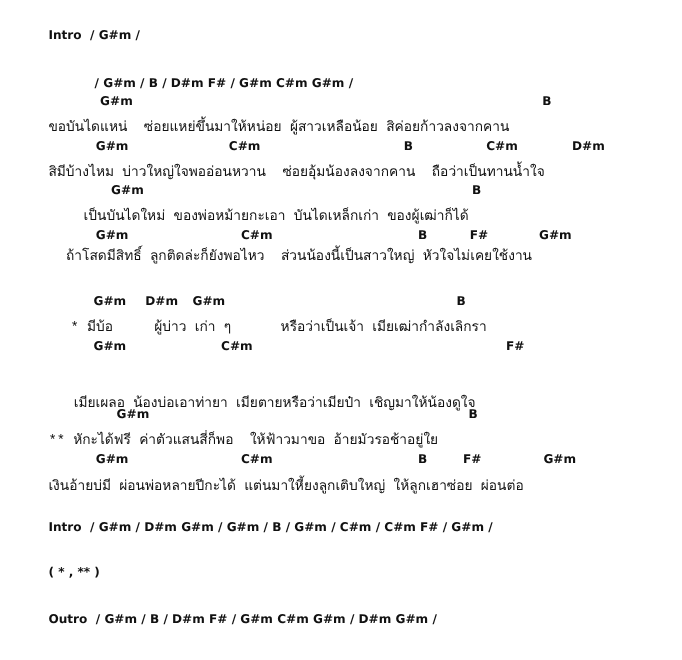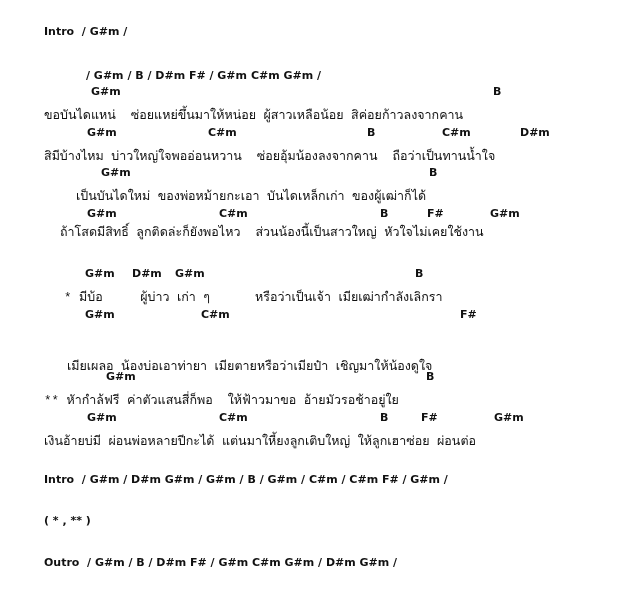--- a/index.html
+++ b/index.html
@@ -40,20 +40,20 @@
     <div class="chord" style="left: 132px; top: 267px;">D#m</div>
     <div class="chord" style="left: 175px; top: 267px;">G#m</div>
     <div class="chord" style="left: 415px; top: 267px;">B</div>
     <div class="lyric" style="left: 64px; top: 287px;">* มีบ้อ     ผู้บ่าว เก่า ๆ      หรือว่าเป็นเจ้า เมียเฒ่ากำลังเลิกรา</div>
     <div class="chord" style="left: 85px; top: 307.6px;">G#m</div>
     <div class="chord" style="left: 201px; top: 307.6px;">C#m</div>
     <div class="chord" style="left: 460px; top: 307.6px;">F#</div>
     <div class="lyric" style="left: 67px; top: 327.6px; margin-top: 28px;">เมียเผลอ น้องบ่อเอาท่ายา เมียตายหรือว่าเมียป๋า เชิญมาให้น้องดูใจ</div>
     <div class="chord" style="left: 106px; top: 370px;">G#m</div>
     <div class="chord" style="left: 426px; top: 370px;">B</div>
-    <div class="lyric" style="left: 44px; top: 390px;">** หัากำล้ฟรี ค่าตัวแสนสี่ก็พอ  ให้ฟ้าวมาขอ อ้ายมัวรอช้าอยู่ใย</div>
+    <div class="lyric" style="left: 44px; top: 390px;">** หักะได้ฟรี ค่าตัวแสนสี่ก็พอ  ให้ฟ้าวมาขอ อ้ายมัวรอช้าอยู่ใย</div>
     <div class="chord" style="left: 87px; top: 410.6px;">G#m</div>
     <div class="chord" style="left: 219px; top: 410.6px;">C#m</div>
     <div class="chord" style="left: 380px; top: 410.6px;">B</div>
     <div class="chord" style="left: 421px; top: 410.6px;">F#</div>
     <div class="chord" style="left: 494px; top: 410.6px;">G#m</div>
     <div class="lyric" style="left: 44px; top: 430.6px;">เงินอ้ายบ่มี ผ่อนพ่อหลายปีกะได้ แต่นมาใหี้ยงลูกเติบใหญ่ ให้ลูกเฮาซ่อย ผ่อนต่อ</div>
   </div>
 
 </body></html>

